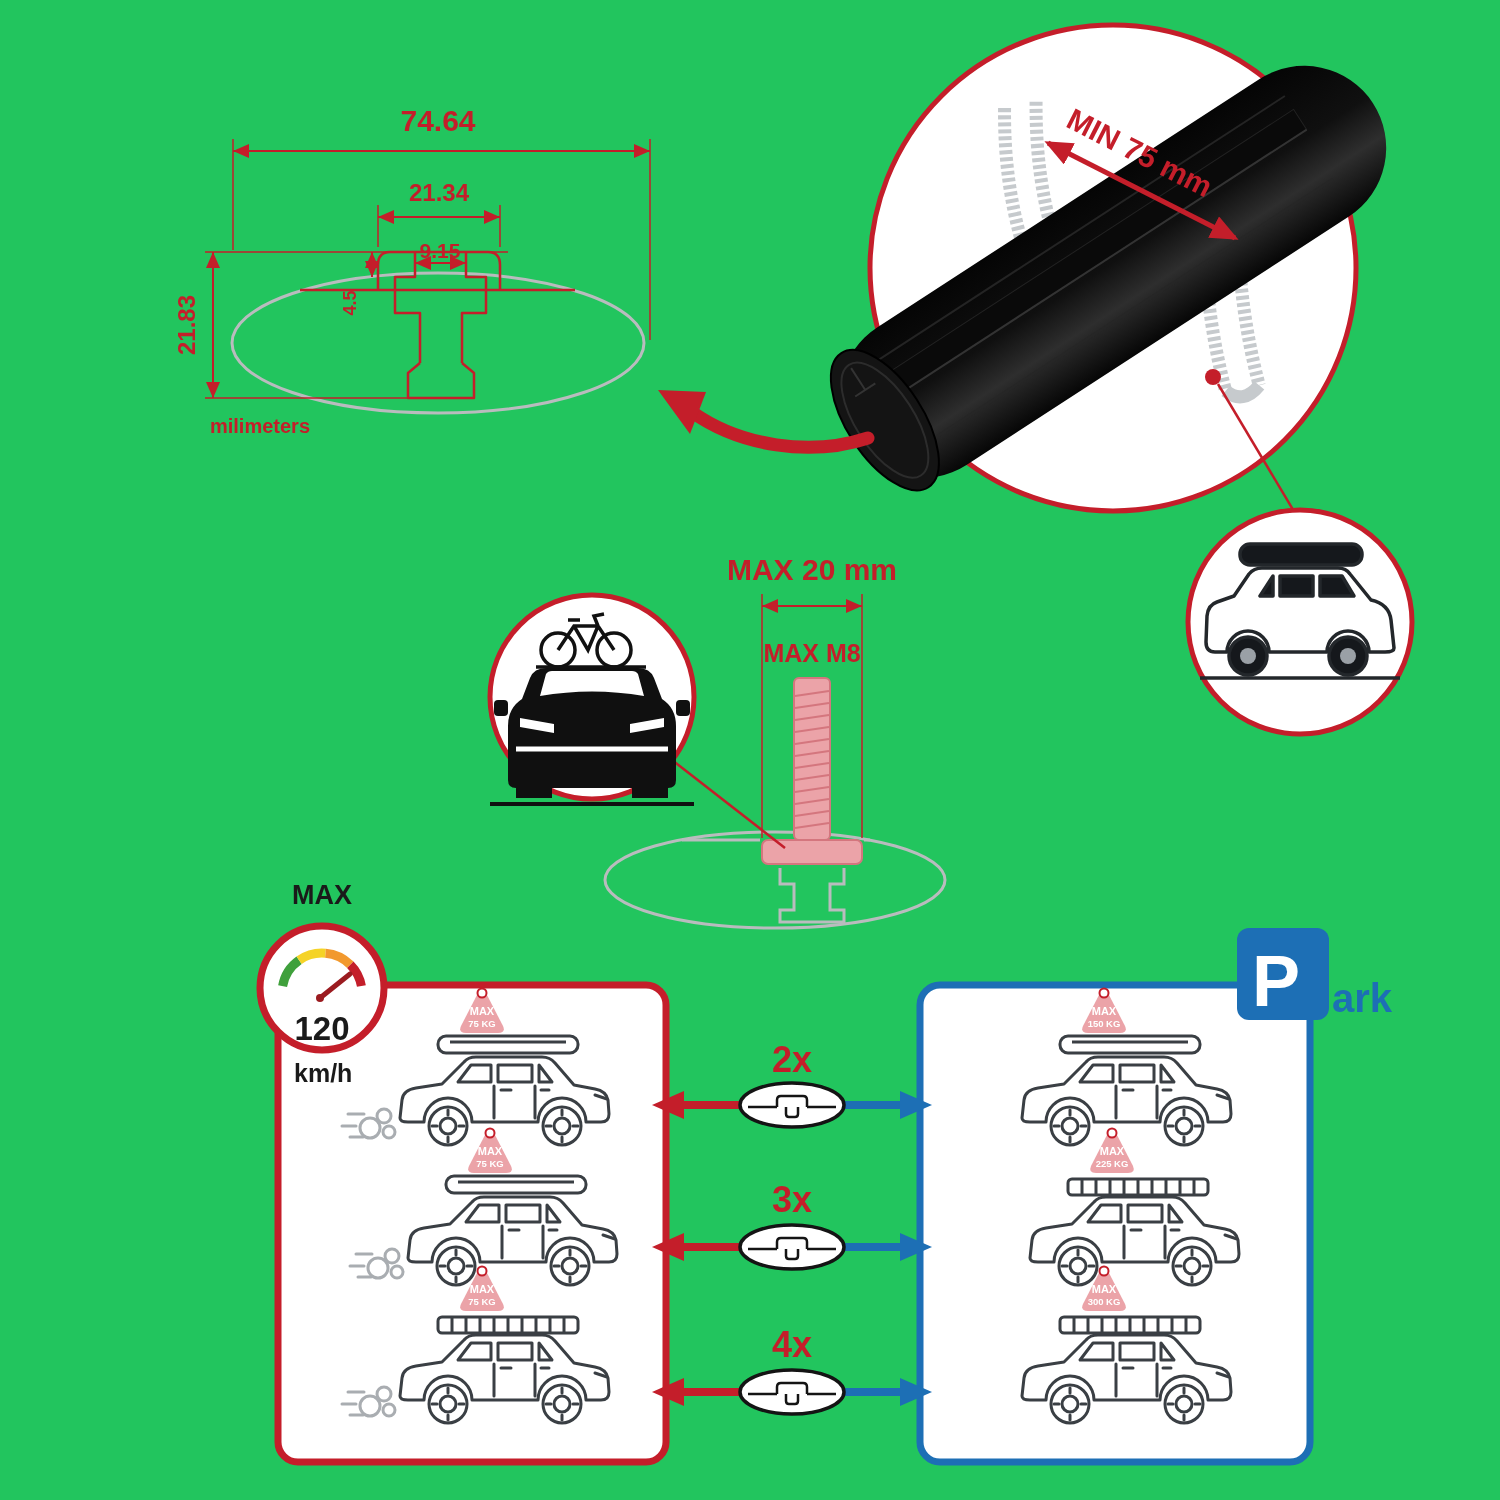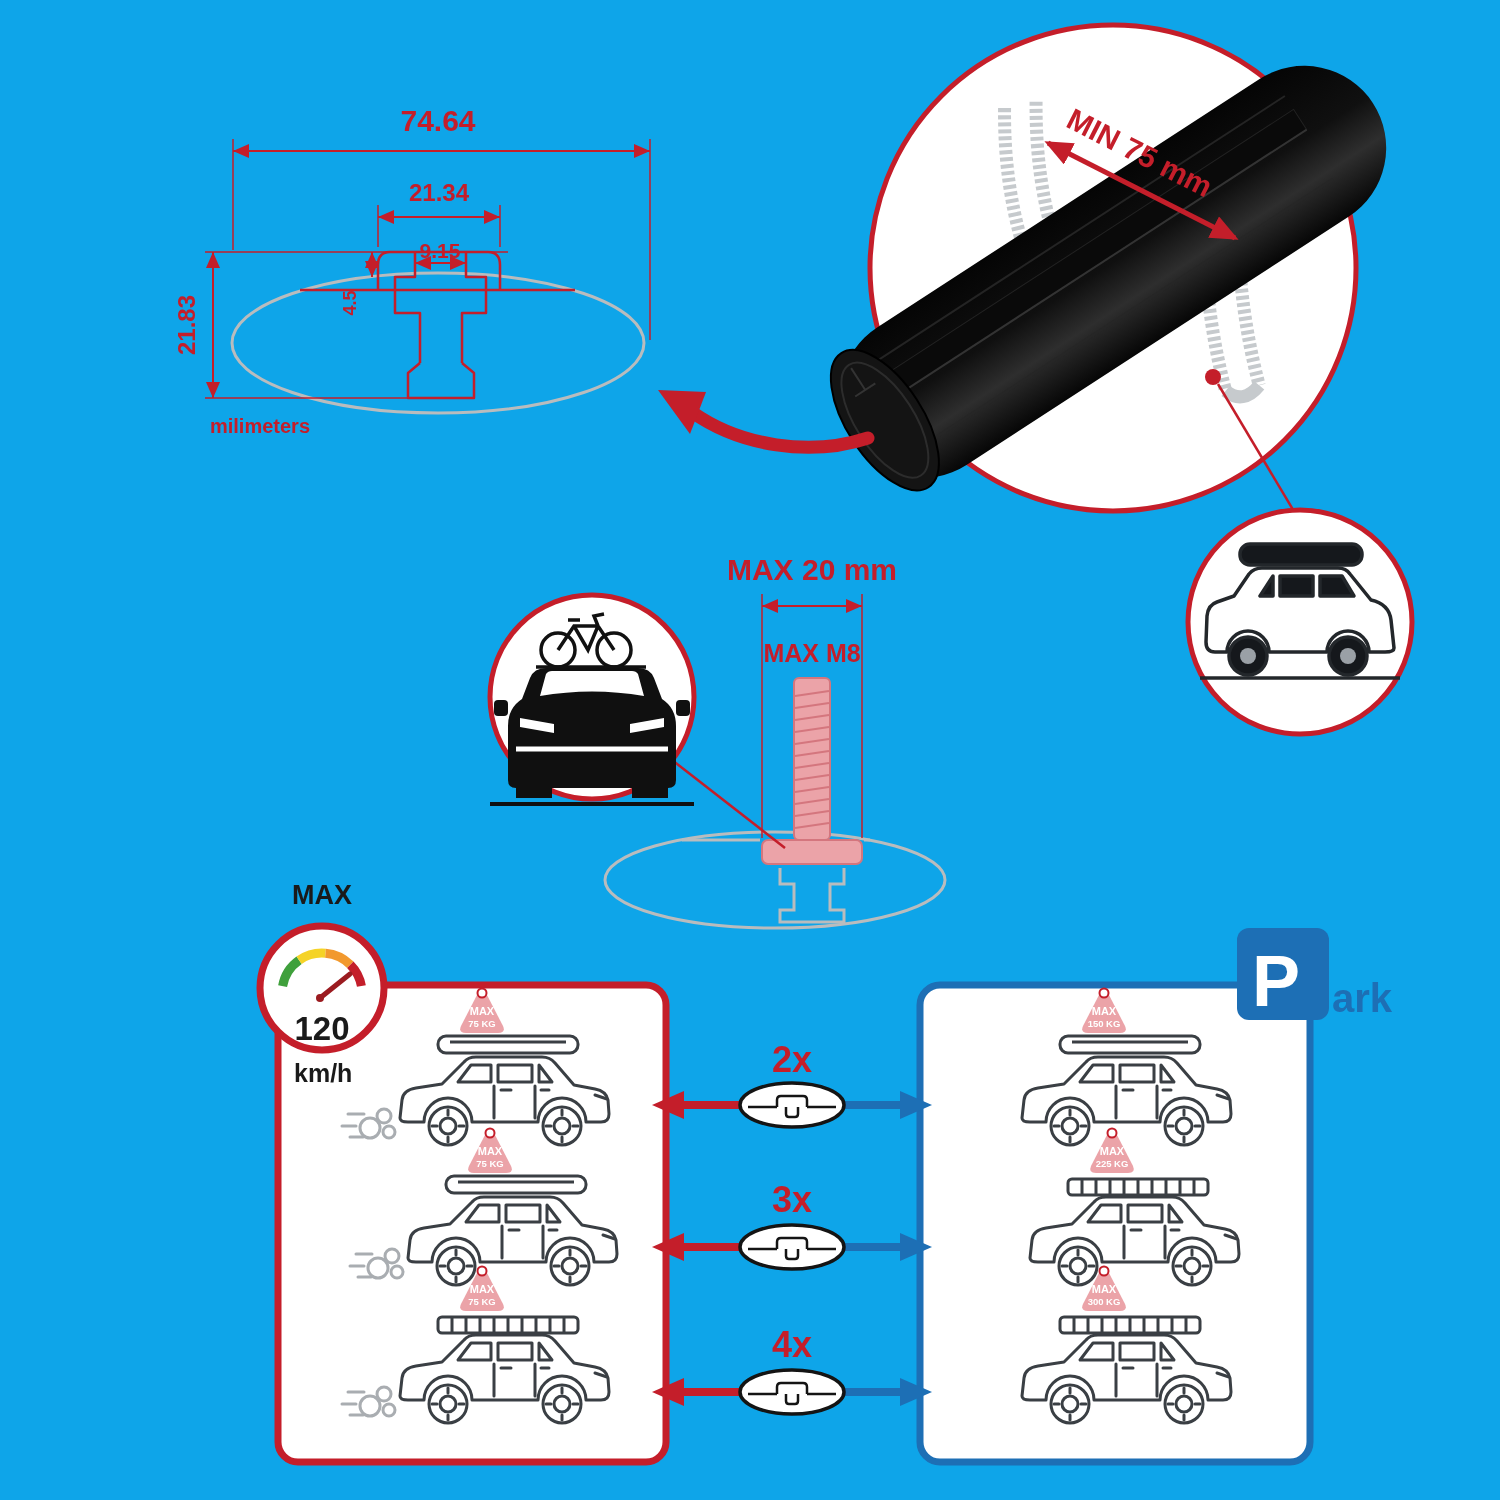--- a/index.html
+++ b/index.html
@@ -1,16 +1,16 @@
 <!DOCTYPE html>
 <html style="--accent-red: #c41e2a; --accent-blue: #1d6fb5; --tag-pink: #eba3a8; --outline-grey: #b9bcbe; --bar-black: #111111;"><head>
 <meta charset="utf-8">
 <style>
   html,body{margin:0;padding:0;background:#fff;}
-  .stage{position:relative;width:1500px;height:1500px;background:#0ea5e9;overflow:hidden;
+  .stage{position:relative;width:1500px;height:1500px;background:#22c55e;overflow:hidden;
          font-family:"Liberation Sans",sans-serif;}
   .abs{position:absolute;}
   svg text{font-family:"Liberation Sans",sans-serif;}
   .red-text{fill:#c41e2a;}
   .black-text{fill:#1a1a1a;}
   .white-text{fill:#ffffff;}
   .blue-text{fill:#1d6fb5;}
 </style>
 </head>
 <body>

